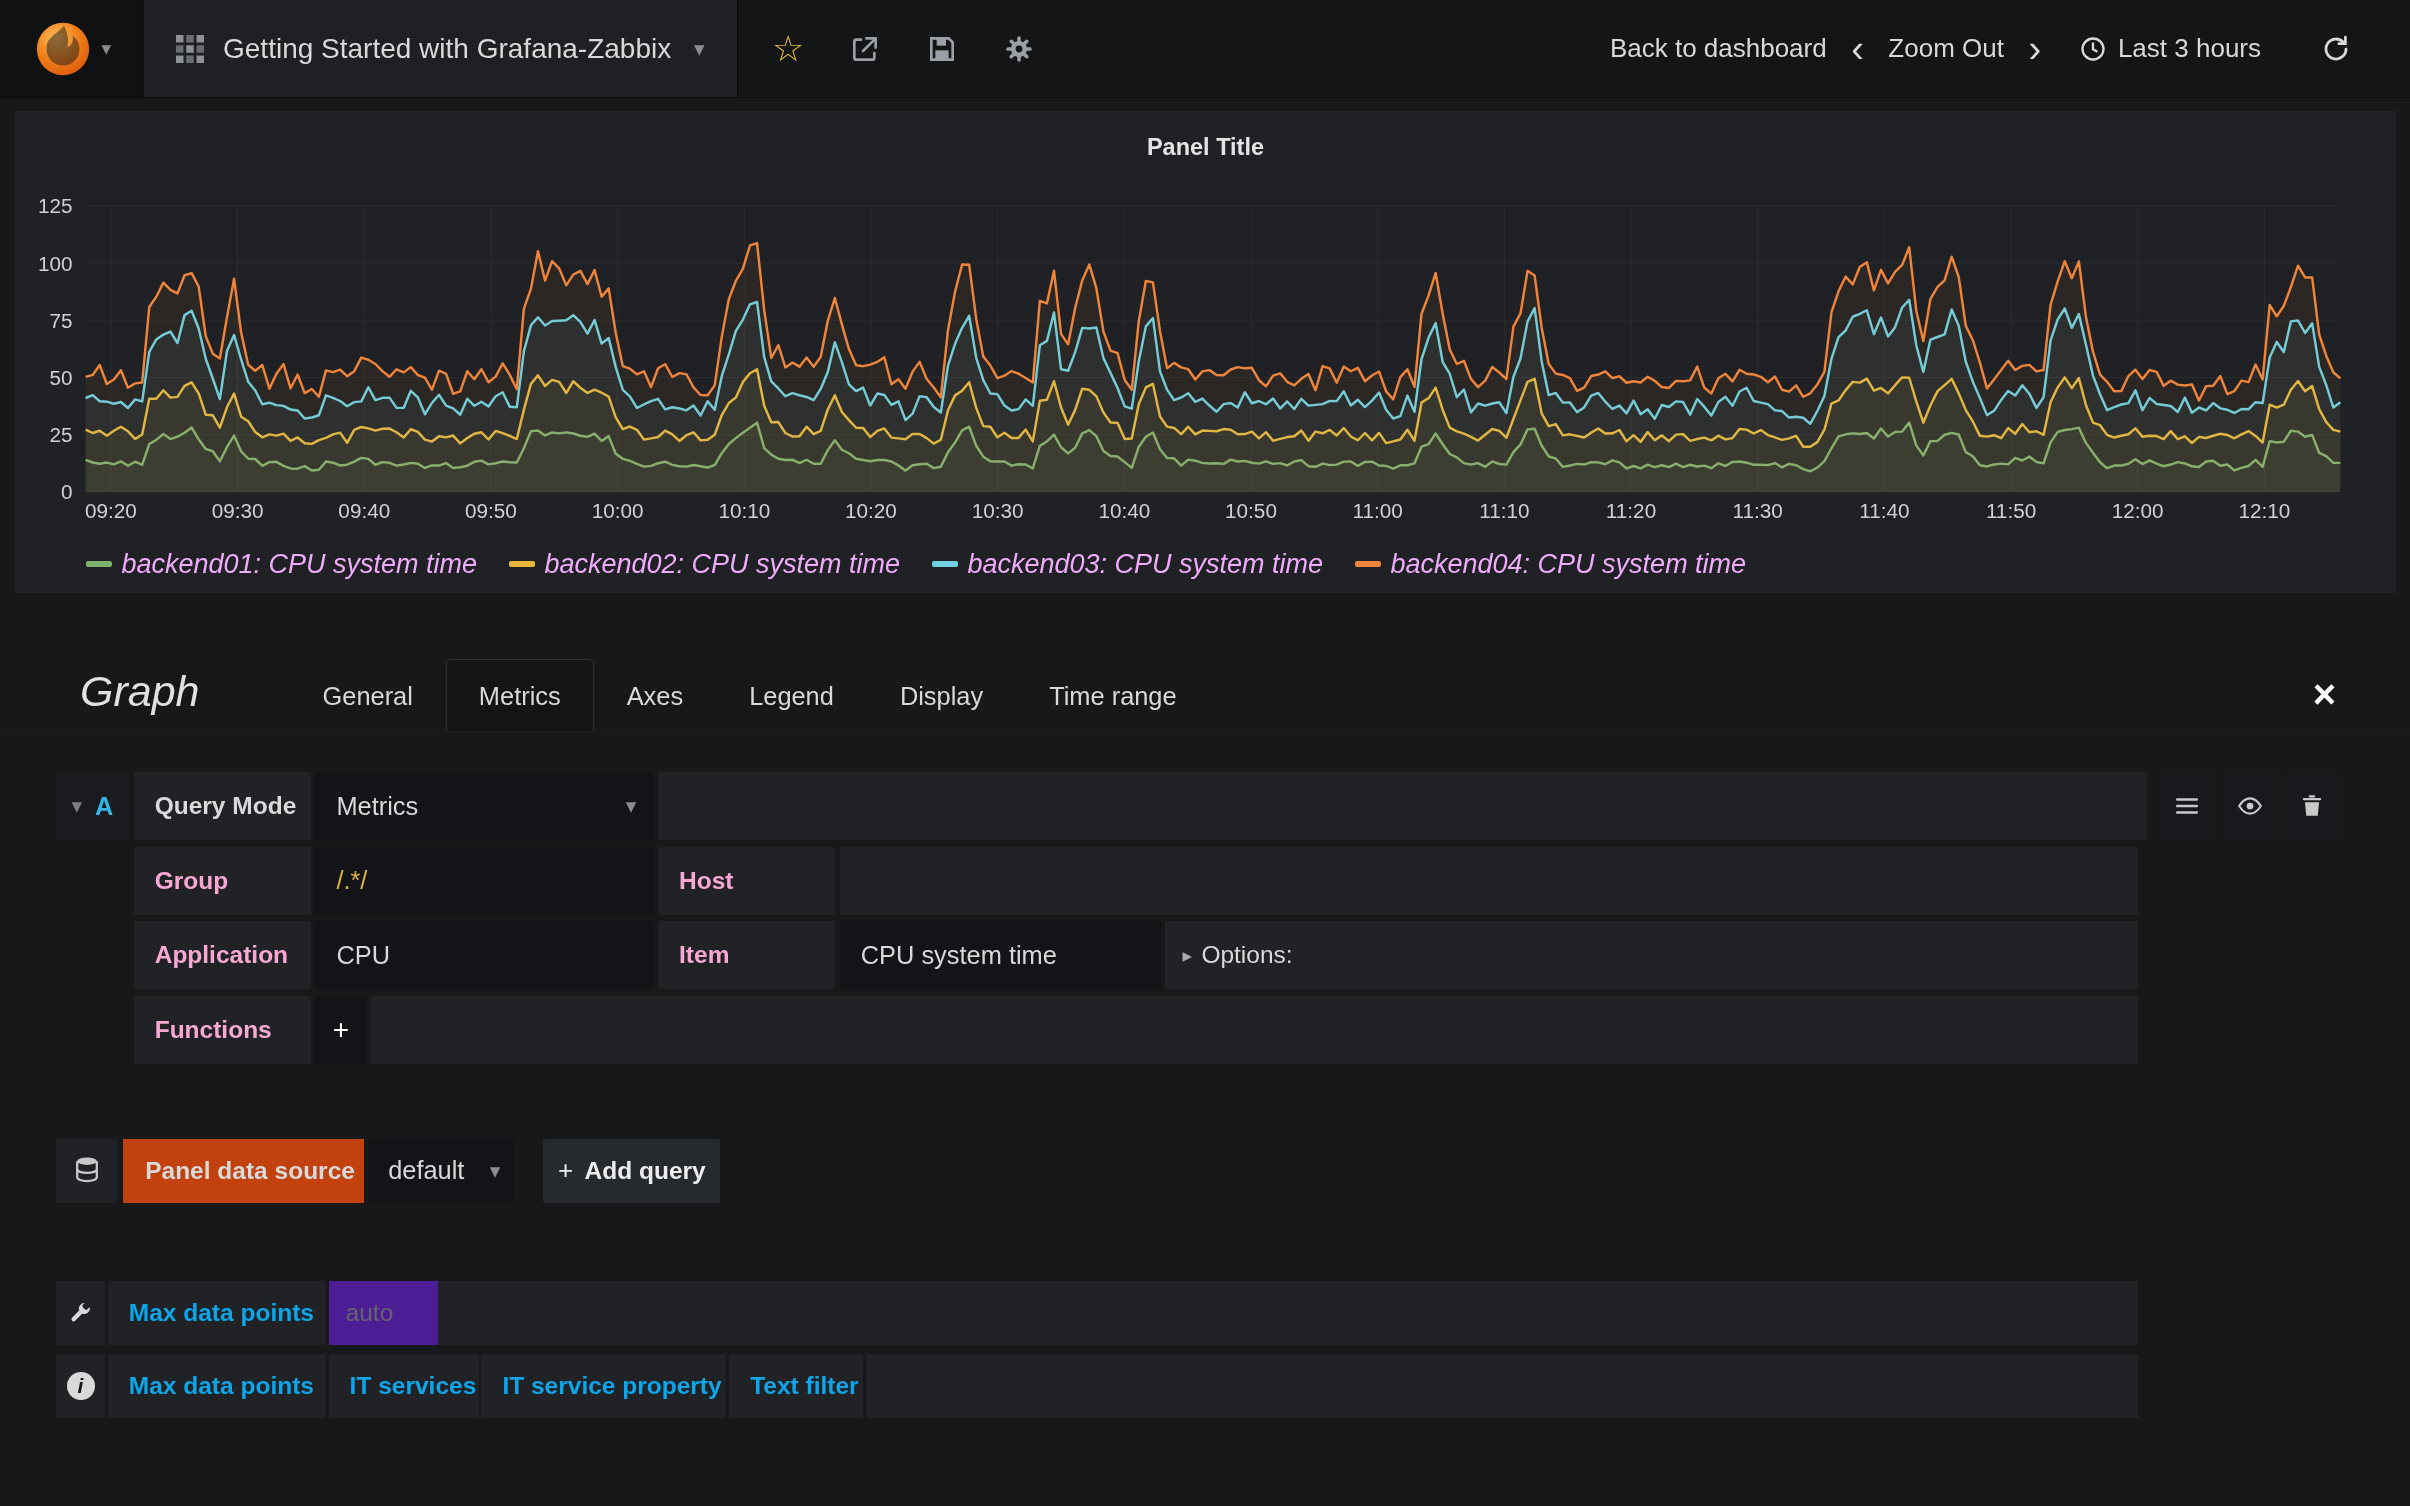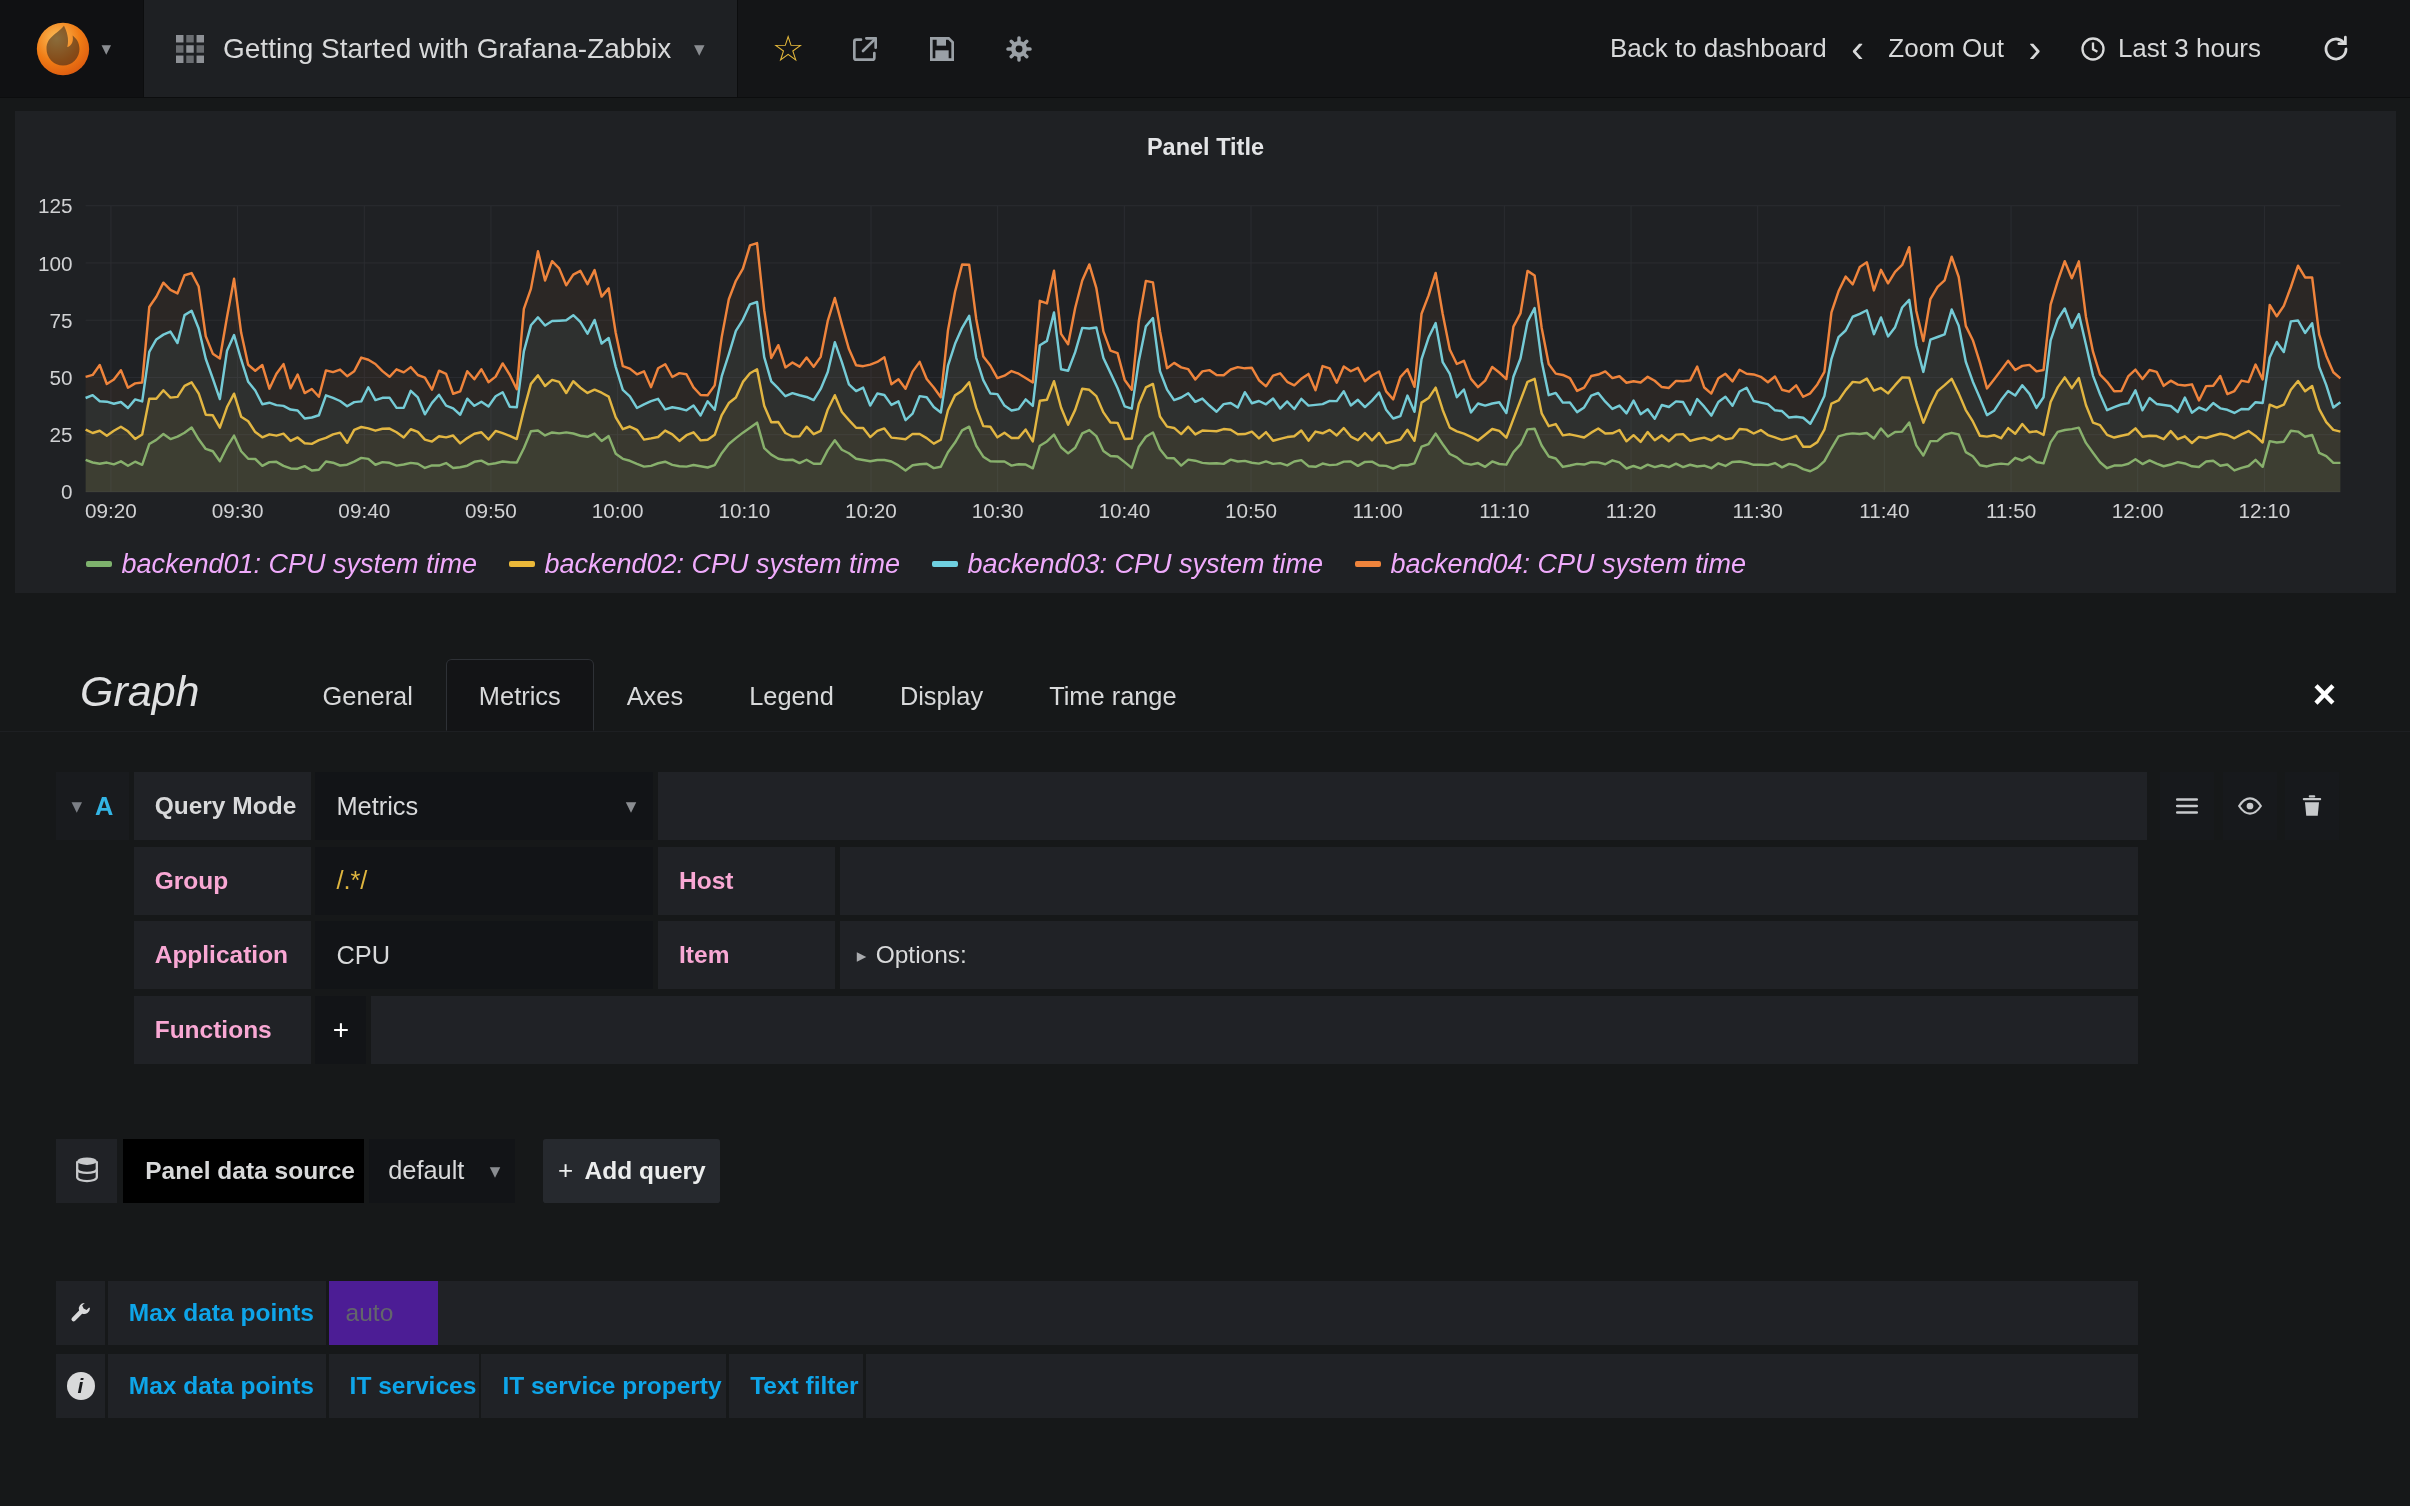--- a/index.html
+++ b/index.html
@@ -111,21 +111,21 @@
   .plus-cell { width:51px; background:#121417; justify-content:center; font-size:28px; color:#ffffff; cursor:pointer; }
   .icon-btn { width:54px; background:#17191c; justify-content:center; cursor:pointer; }
   .icon-btn { margin-left:8.5px !important; margin-right:0 !important; }
   .icon-btn svg { width:26px; height:26px; }
 
   
   .ds-row { display:flex; height:64px; margin:75px 0 0 56px; align-items:stretch; }
   .ds-row > div { margin-right:5.6px; }
   .ds-icon-cell { width:61px; background:#202226; display:flex; align-items:center; justify-content:center; }
   .ds-icon-cell svg { width:28px; height:30px; }
-  .ds-label { width:241px; background:#000000; display:flex; align-items:center; padding-left:22.6px;
+  .ds-label { width:241px; background:#c2410c; display:flex; align-items:center; padding-left:22.6px;
     font-size:24.5px; font-weight:600; color:#d8d9da; }
   .ds-dd { width:146px; background:#121417; display:flex; align-items:center; justify-content:space-between;
     padding:0 15px 0 19px; font-size:25.4px; cursor:pointer; }
   .ds-dd .caret { color:#8a8d91; font-size:21px; }
   .add-query-btn { width:177px; margin-left:22.6px; background:#26292e; display:flex; align-items:center;
     justify-content:center; gap:11.3px; font-size:24.5px; font-weight:600; color:#eceded; cursor:pointer; border-radius:2.8px; }
   .add-query-btn .plus { font-size:26px; font-weight:400; }
 
   
   .bottom-rows { margin:78px 0 0 56px; }
@@ -368,20 +368,21 @@
       <div class="cell value-cell yellow">/.*/</div>
       <div class="cell label-cell blue">Host</div>
       <div class="filler"></div>
     </div>
 
     <div class="qrow w2">
       <div class="spacer78"></div>
       <div class="cell label-cell blue">Application</div>
       <div class="cell value-cell">CPU</div>
       <div class="cell label-cell blue">Item</div>
+      <div class="cell value-cell v2">CPU system time</div>
       <div class="filler">
         <span class="options-toggle">
           <span class="caret">▸</span>
           <span>Options:</span>
         </span>
       </div>
     </div>
 
     <div class="qrow w2">
       <div class="spacer78"></div>

